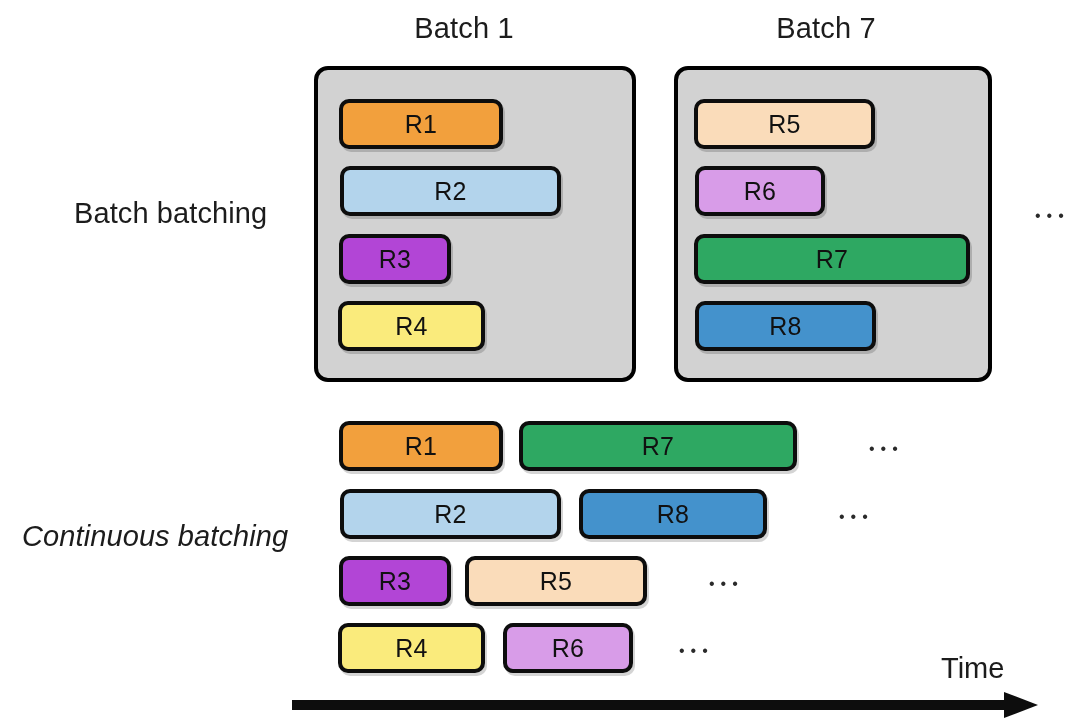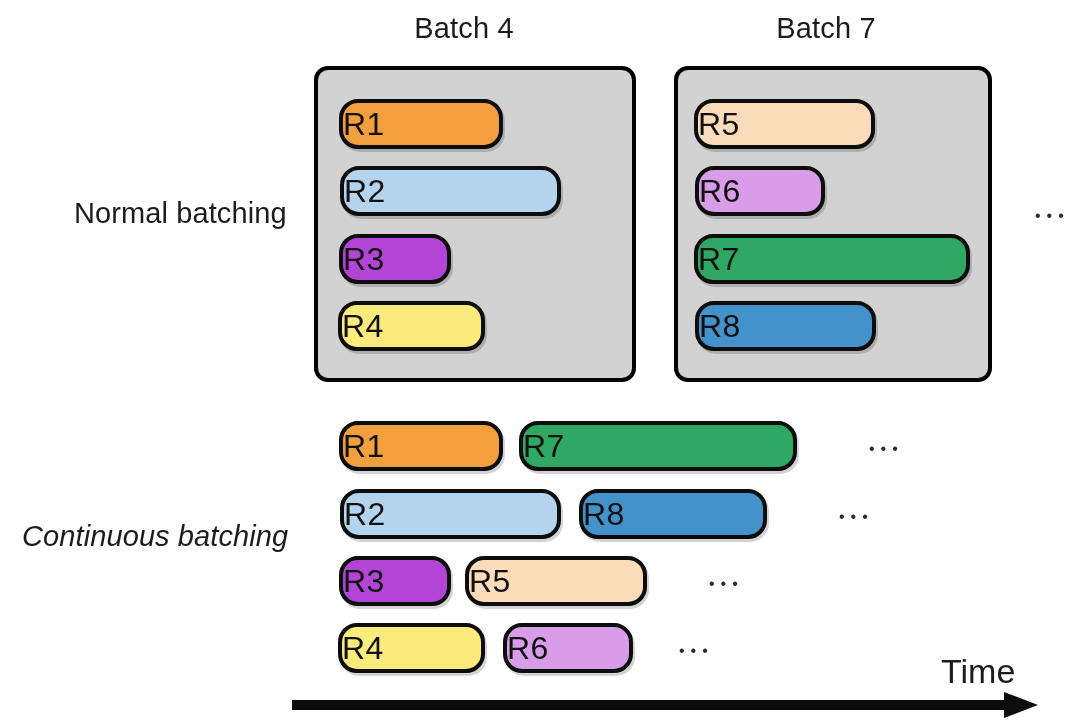--- a/index.html
+++ b/index.html
@@ -50,44 +50,44 @@
     border: 4px solid #000000;
     border-radius: 14px;
     box-sizing: border-box;
   }
 
   
   .req {
     position: absolute;
     box-sizing: border-box;
     border: 4px solid #0d0d0d;
-    border-radius: 19px;
+    border-radius: 10px;
     display: flex;
     align-items: center;
-    justify-content: flex-start;
-    font-size: 32px;
+    justify-content: center;
+    font-size: 25px;
     color: #111111;
     letter-spacing: 0.3px;
     box-shadow: 2px 3px 0 rgba(0,0,0,0.17);
   }
 
   
   .ellipsis {
     position: absolute;
     font-size: 27px;
     letter-spacing: 3px;
     color: #2a2a2a;
     line-height: 1;
     white-space: nowrap;
   }
 
   
   .time-label {
     position: absolute;
-    font-size: 34px;
+    font-size: 29px;
     color: #1c1c1c;
     white-space: nowrap;
   }
   .axis-wrap {
     position: absolute;
     left: 292px;
     top: 694px;
     width: 756px;
     height: 22px;
   }
@@ -109,26 +109,26 @@
     border-bottom: 13px solid transparent;
     border-left: 34px solid #0d0d0d;
   }
 </style>
 </head>
 <body>
 
 <div id="stage">
 
   <div id="top-captions">
-      <div class="batch-caption" style="left: 369px; top: 12px; width: 190px;">Batch 4</div>
+      <div class="batch-caption" style="left: 369px; top: 12px; width: 190px;">Batch 1</div>
       <div class="batch-caption" style="left: 731px; top: 12px; width: 190px;">Batch 7</div>
     </div>
 
   <div id="row-labels">
-      <div class="row-label" style="left: 74px; top: 197px;">Normal batching</div>
+      <div class="row-label" style="left: 74px; top: 197px;">Batch batching</div>
       <div class="row-label" style="left: 22px; top: 520px; font-style: italic;">Continuous batching</div>
     </div>
 
   <div id="normal-section">
       <div class="batch-box" style="left: 314px; top: 66px; width: 322px; height: 316px;"></div>
       <div class="req" style="left: 339px; top: 99px; width: 164px; height: 50px; background: rgb(242, 160, 61);">
         <span>R1</span>
       </div>
       <div class="req" style="left: 340px; top: 166px; width: 221px; height: 50px; background: rgb(179, 212, 236);">
         <span>R2</span>

